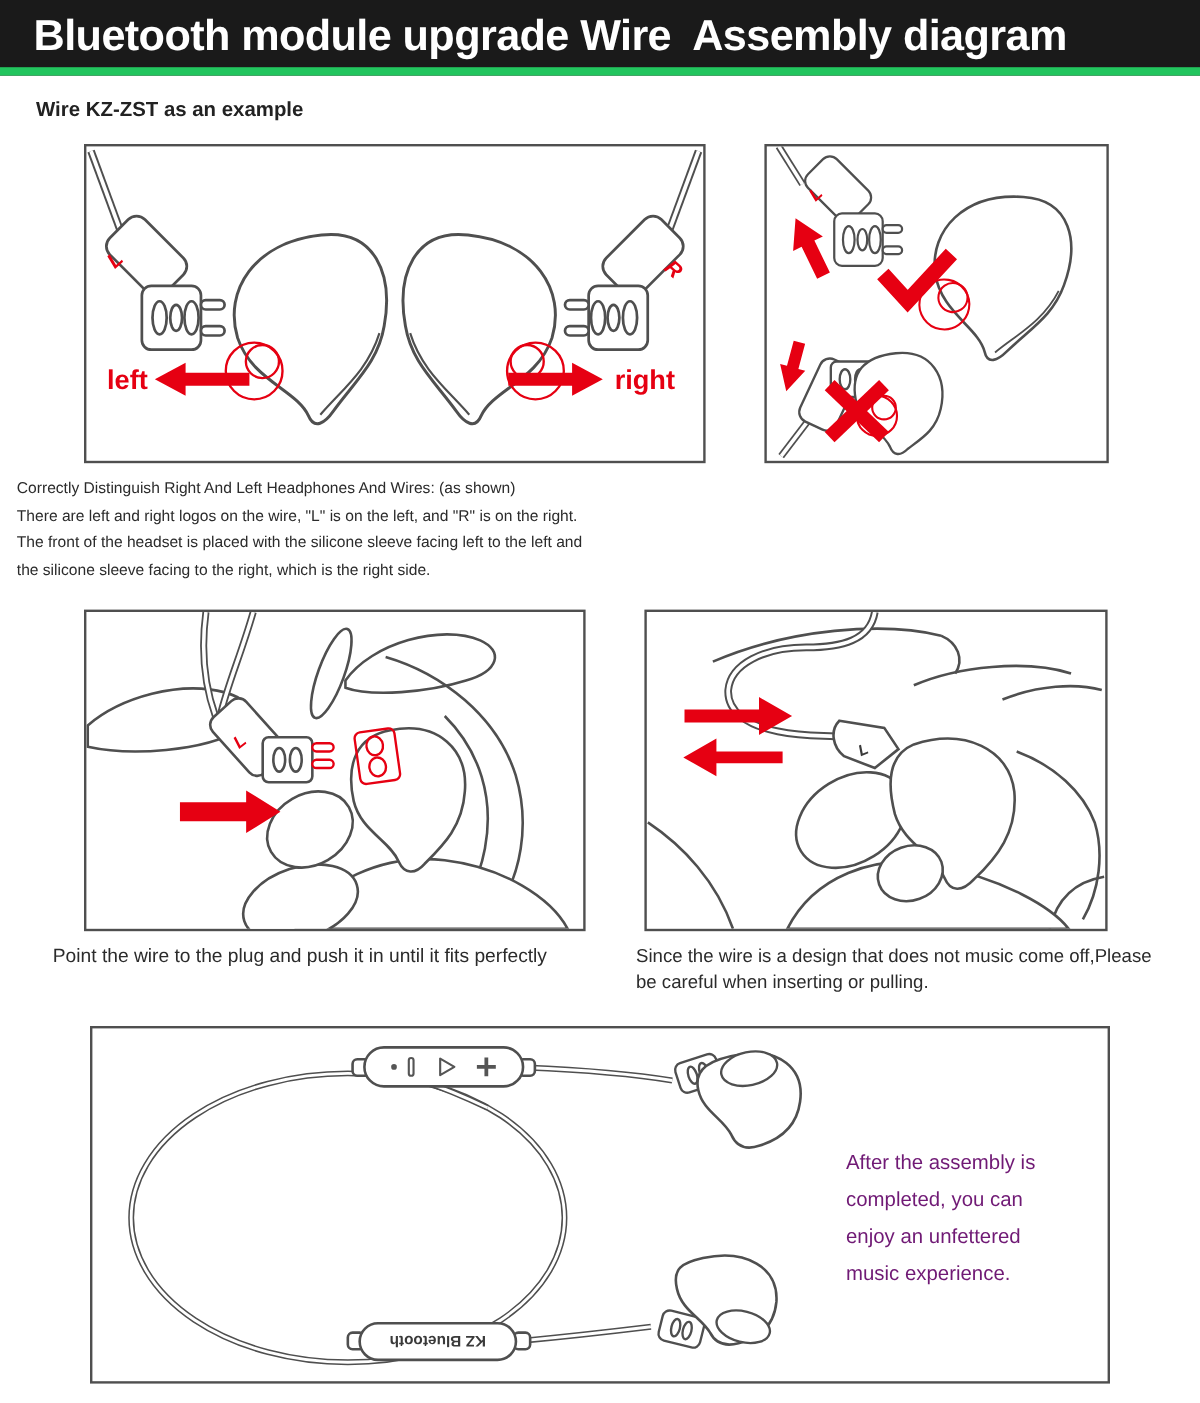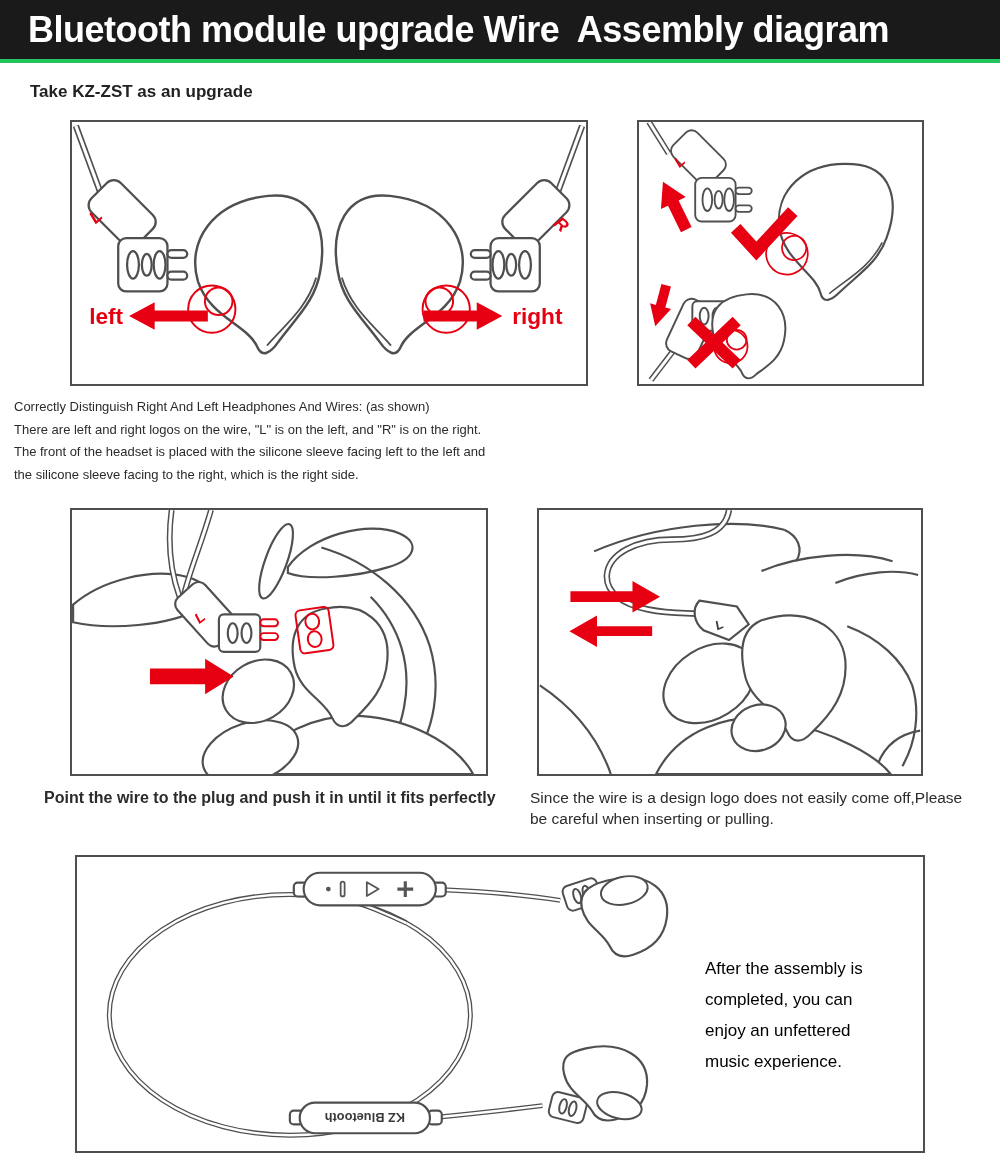--- a/index.html
+++ b/index.html
@@ -1,46 +1,46 @@
 <!DOCTYPE html>
 <html><head>
 <meta charset="utf-8">
 <style>
   html,body{margin:0;padding:0;background:#fff;}
   #page{position:relative;width:1000px;height:1169px;background:#fff;overflow:hidden;
         font-family:"Liberation Sans","DejaVu Sans",sans-serif;color:#2b2b2b;}
   .titlebar{position:absolute;left:0;top:0;width:1000px;height:63px;background:#1a1a1a;
-        border-bottom:4px solid #22c55e;box-sizing:border-box;}
+        border-bottom:7px solid #22c55e;box-sizing:border-box;}
   .titlebar h1{margin:0;padding-left:28px;line-height:60px;font-size:36px;font-weight:700;
         color:#fff;white-space:pre;letter-spacing:-0.5px;}
   .subtitle{position:absolute;left:30px;top:82px;font-size:17px;font-weight:700;color:#222;}
   .box{position:absolute;border:2px solid #4f4f4f;background:#fff;box-sizing:border-box;}
   .box svg{position:absolute;left:0;top:0;width:100%;height:100%;}
   .para{position:absolute;white-space:pre;color:#2b2b2b;}
   .para-a{left:14px;top:396px;font-size:13px;line-height:22.5px;}
   .para-b{left:638px;top:398px;font-size:15.5px;line-height:23px;}
-  .cap-c{left:44px;top:789px;font-size:16px;font-weight:bold;}
+  .cap-c{left:44px;top:789px;font-size:16px;}
   .cap-d{left:530px;top:787px;font-size:15.5px;line-height:21px;}
   .cap-e{position:absolute;left:628px;top:96px;font-size:17px;line-height:31px;
-        white-space:pre;color:#000000;}
+        white-space:pre;color:#701a75;}
   text.mark{fill:#e60012;font-weight:700;font-style:italic;font-family:"Liberation Sans",sans-serif;}
   text.markdark{fill:#3a3a3a;font-weight:700;font-style:italic;font-family:"Liberation Sans",sans-serif;}
   text.rlabel{fill:#e60012;font-weight:700;font-size:23px;font-family:"Liberation Sans",sans-serif;}
   text.modlabel{fill:#3a3a3a;font-weight:700;font-family:"Liberation Sans",sans-serif;}
 </style>
 </head>
 <body>
 
 <div id="page">
 
   <div class="titlebar">
     <h1>Bluetooth module upgrade Wire  Assembly diagram</h1>
   </div>
 
-  <div class="subtitle">Take KZ-ZST as an upgrade</div>
+  <div class="subtitle">Wire KZ-ZST as an example</div>
 
   <div class="box" style="left:70px;top:120px;width:518px;height:266px">
     <svg viewBox="0 0 518 266">
       <defs>
         <g id="g-plug" fill="#fff" stroke="#4f4f4f" stroke-width="2.3">
           <rect x="28" y="60" width="42" height="66" rx="10" transform="rotate(-45 49 93)"></rect>
           <rect x="45" y="118" width="50" height="54" rx="8"></rect>
           <ellipse cx="60" cy="145" rx="6" ry="14"></ellipse>
           <ellipse cx="74" cy="145" rx="5" ry="11"></ellipse>
           <ellipse cx="87" cy="145" rx="6" ry="14"></ellipse>
@@ -190,21 +190,21 @@
       <path fill="#fff" stroke="#4f4f4f" stroke-width="2.2" d="M162,92 L200,98 L212,116 L192,132 L166,122 C156,114 154,100 162,92 Z"></path>
       <path fill="#fff" stroke="#4f4f4f" stroke-width="2.2" d="M225,112 C268,98 306,116 310,152 C313,186 295,208 276,226 C266,237 256,237 251,225 C242,204 217,197 209,171 C201,140 206,120 225,112 Z"></path>
       <ellipse cx="222" cy="221" rx="28" ry="23" transform="rotate(-20 222 221)" fill="#fff" stroke="#4f4f4f" stroke-width="2.2"></ellipse>
       <text class="markdark" font-size="13" x="180" y="122" transform="rotate(-22 180 122)">L</text>
       <polygon fill="#e60012" points="31,82.5 94,82.5 94,72 122,88 94,104 94,93.5 31,93.5"></polygon>
       <polygon fill="#e60012" points="114,118 58,118 58,107 30,123 58,139 58,128 114,128"></polygon>
     </svg>
   </div>
 
   <div class="para cap-c">Point the wire to the plug and push it in until it fits perfectly</div>
-  <div class="para cap-d">Since the wire is a design logo does not easily come off,Please
+  <div class="para cap-d">Since the wire is a design that does not music come off,Please
 be careful when inserting or pulling.</div>
 
   <div class="box" style="left:75px;top:855px;width:850px;height:298px">
     <svg viewBox="0 0 850 298">
       <g>
         <ellipse cx="212" cy="160" rx="183" ry="122" fill="none" stroke="#4f4f4f" stroke-width="5"></ellipse>
         <ellipse cx="212" cy="160" rx="183" ry="122" fill="none" stroke="#fff" stroke-width="2.4"></ellipse>
       </g>
       <g>
         <path d="M330,67 C290,48 255,36 226,33" fill="none" stroke="#4f4f4f" stroke-width="5"></path>

